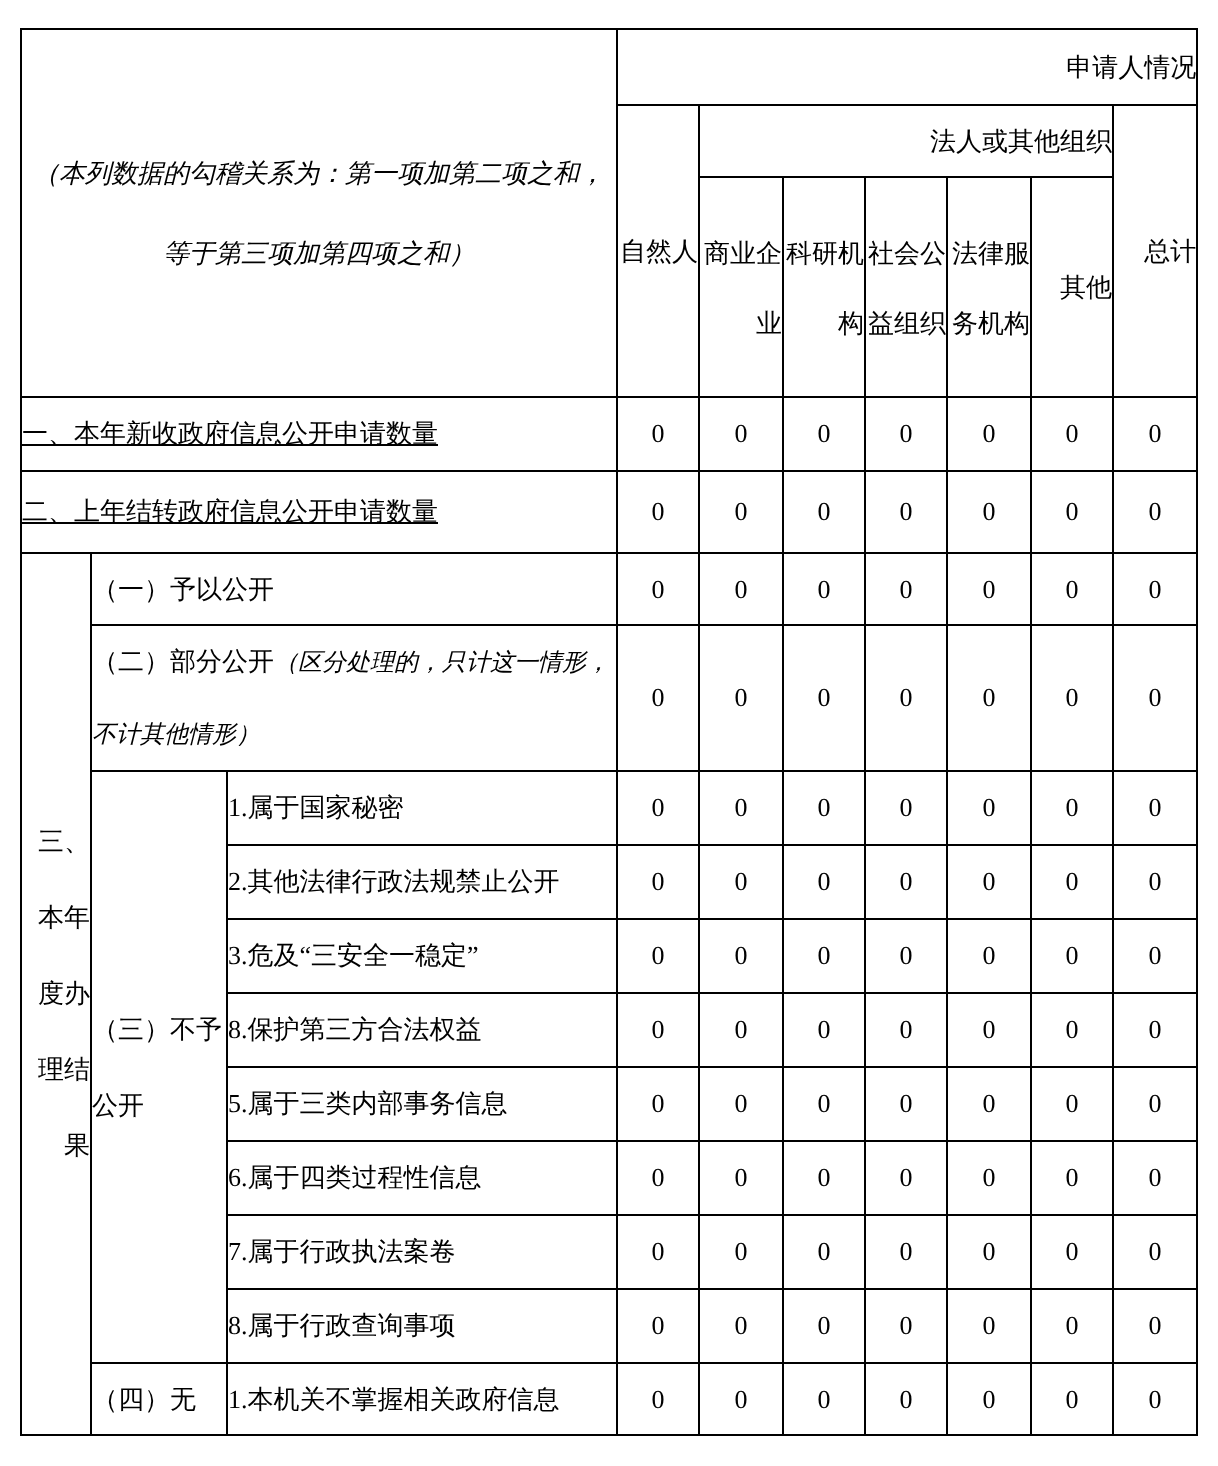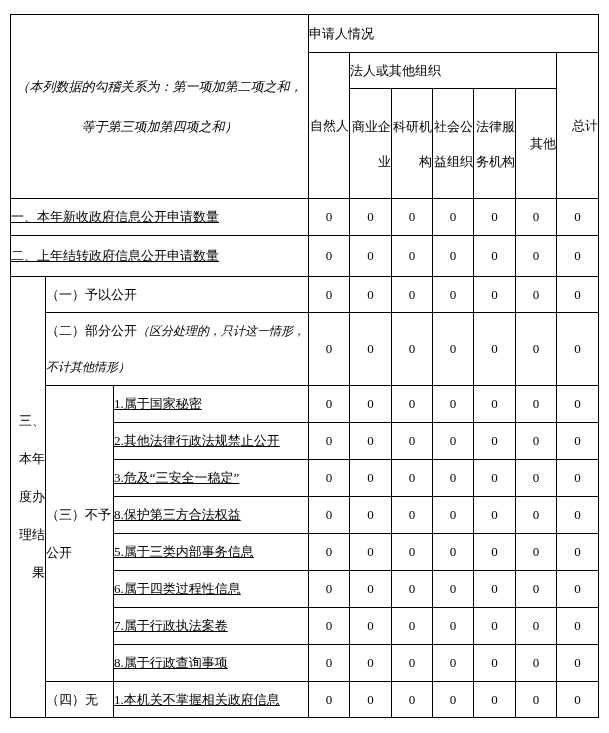--- a/index.html
+++ b/index.html
@@ -26,21 +26,21 @@
     padding: 0;
     background: #ffffff;
   }
   
   td.hcell {
     text-align: right;
     line-height: 35px;
     padding: 0 3px;
     line-break: anywhere;
   }
-  td.hcell-single { text-align: left; }
+  td.hcell-single { text-align: right; }
   
   td.corner {
     font-style: italic;
     font-size: 12px;
     line-height: 40px;
     text-align: center;
     padding: 0 9px;
     line-break: anywhere;
   }
   
@@ -69,21 +69,20 @@
   
   span.note {
     font-style: italic;
     font-size: 12px;
   }
   
   td.item {
     text-align: left;
     padding: 0 0 0 5px;
     white-space: nowrap;
-    text-decoration: underline;
   }
   
   td.val {
     text-align: center;
   }
   td.val-top {
     vertical-align: top;
     padding-top: 14px;
   }
   

